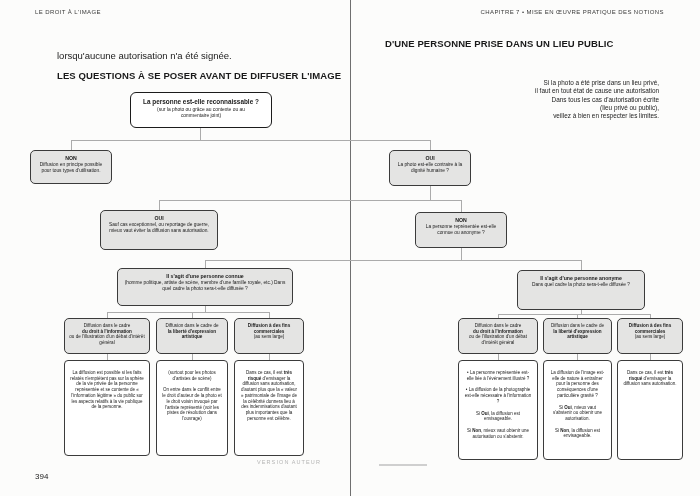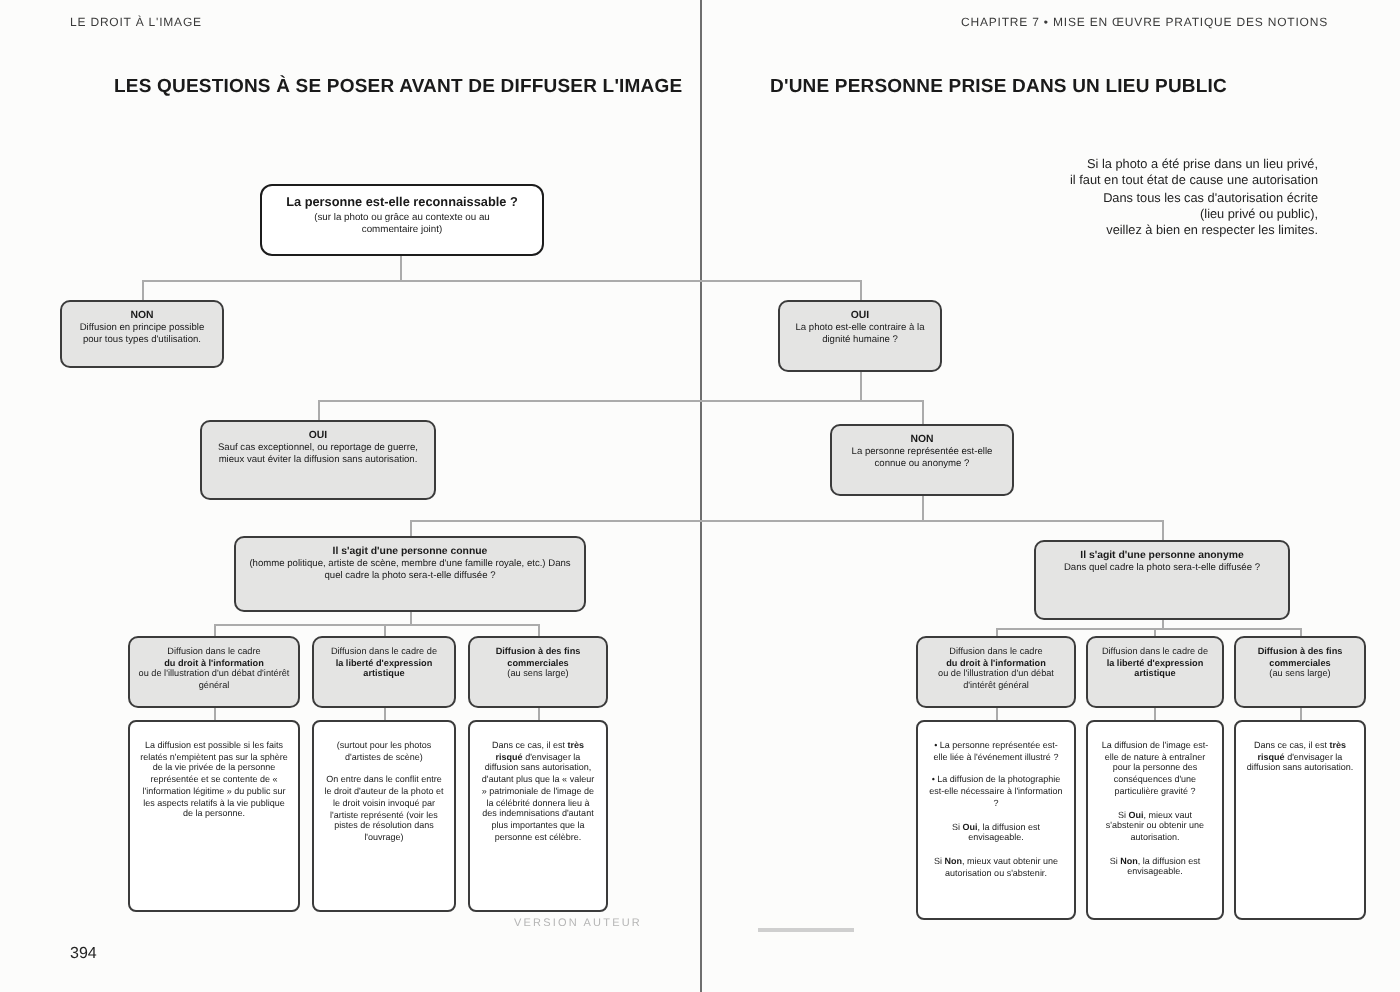--- a/index.html
+++ b/index.html
@@ -3,21 +3,21 @@
 <meta charset="utf-8">
 <style>
   html,body{margin:0;padding:0;background:#9a9a9a;}
   .spread{position:relative;width:700px;height:496px;background:#fcfcfb;
     font-family:"Liberation Sans",sans-serif;color:#1a1a1a;overflow:hidden;}
   .divider{position:absolute;left:350px;top:0;width:1px;height:496px;background:#6f6f6f;}
   .running-head{position:absolute;top:9px;font-size:6px;letter-spacing:.4px;color:#3a3a3a;white-space:nowrap;}
   .rh-left{left:35px;}
   .rh-right{right:36px;text-align:right;}
   .title{position:absolute;top:38px;font-size:9.5px;font-weight:bold;letter-spacing:.1px;white-space:nowrap;}
-  .t-left{left:57px;}
+  .t-left{left:57px;margin-top:32px;}
   .t-right{left:385px;}
   .subtitle{position:absolute;left:57px;top:50px;font-size:9.5px;white-space:nowrap;}
   .intro{position:absolute;top:79px;right:41px;width:250px;text-align:right;font-size:6.4px;line-height:8.3px;color:#222;}
   .box{position:absolute;box-sizing:border-box;text-align:center;border-radius:5px;}
   .root{background:#fff;border:1.5px solid #1c1c1c;border-radius:6px;padding-top:5px;}
   .root .bt{font-size:6.4px;font-weight:bold;}
   .root .bs{font-size:4.9px;line-height:5.9px;margin-top:2px;padding:0 12px;}
   .gb{background:#e4e4e3;border:1px solid #3b3b3b;padding:4px 5px;}
   .gb .lbl{font-size:5.2px;font-weight:bold;display:block;}
   .gb .txt{font-size:4.8px;line-height:5.8px;margin-top:1px;display:block;}
@@ -38,20 +38,21 @@
 <body>
 
 <div class="spread">
 
   <div class="divider"></div>
 
   <div class="running-head rh-left">LE DROIT À L'IMAGE</div>
   <div class="running-head rh-right">CHAPITRE 7 • MISE EN ŒUVRE PRATIQUE DES NOTIONS</div>
 
   <div class="title t-left">LES QUESTIONS À SE POSER AVANT DE DIFFUSER L'IMAGE</div>
+  <div class="subtitle">lorsqu'aucune autorisation n'a été signée.</div>
   <div class="title t-right">D'UNE PERSONNE PRISE DANS UN LIEU PUBLIC</div>
 
   <div class="intro">
     <div>Si la photo a été prise dans un lieu privé,</div>
     <div>il faut en tout état de cause une autorisation</div>
     <div>Dans tous les cas d'autorisation écrite</div>
     <div>(lieu privé ou public),</div>
     <div>veillez à bien en respecter les limites.</div>
   </div>
 

